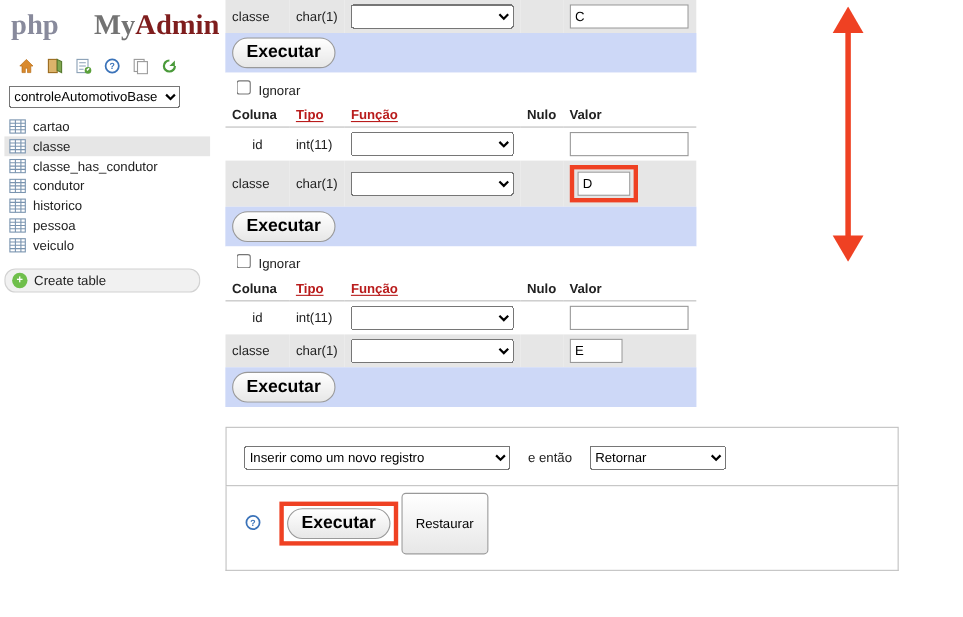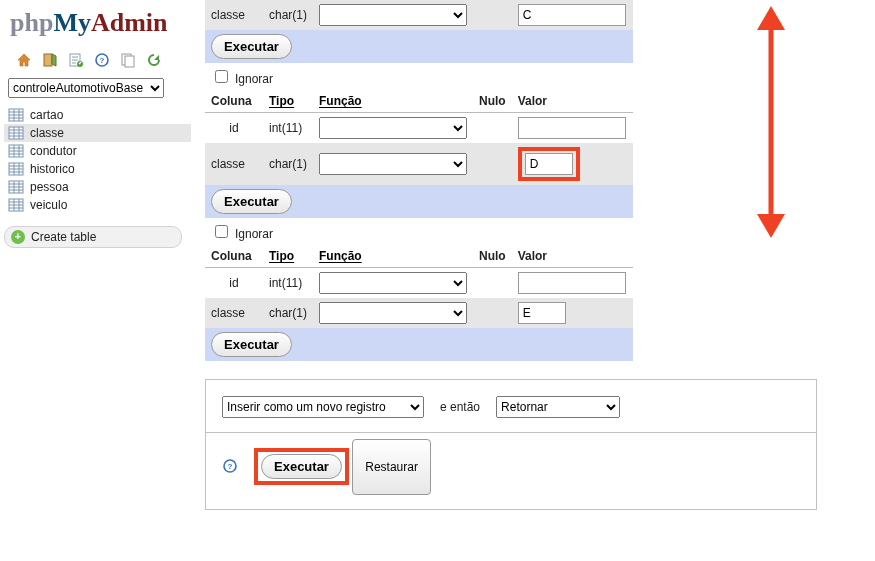--- a/index.html
+++ b/index.html
@@ -14,21 +14,21 @@
   .layout { display: flex; }
   .sidebar {
     width: 195px;
     padding: 6px 4px;
     flex: 0 0 195px;
     background: #fff;
   }
   .logo { padding: 4px 6px 10px 6px; }
   .logo-text { font-family: Georgia, serif; font-size: 26px; font-weight: bold; line-height: 1; }
   .logo-php { color: #888a9c; }
-  .logo-my  { color: #0c4a6e; }
+  .logo-my  { color: #737373; margin-left: 32px; }
   .logo-admin { color: #7f1d1d; }
   .toolbar { padding: 6px 4px 10px 12px; display: flex; gap: 10px; align-items: center; }
   .tool-ico { width: 16px; height: 16px; display: inline-flex; align-items: center; justify-content: center; }
   .db-select { width: 156px; margin: 0 16px 8px 4px; }
   .db-select select { width: 100%; font-size: 12px; height: 20px; }
   .table-list { list-style: none; margin: 0; padding: 0; }
   .table-list li { display: flex; align-items: center; gap: 6px; padding: 1px 2px 1px 4px; cursor: pointer; }
   .table-list li.selected { background: #e6e6e6; }
   .tbl-icon { width: 16px; height: 16px; display: inline-flex; align-items: center; justify-content: center; flex: 0 0 16px; }
   .create-row { display: flex; align-items: center; gap: 6px; margin-top: 12px; padding: 3px 6px; border: 1px solid #d2d2d2; background: #f1f1f1; border-radius: 10px; width: 178px; cursor: pointer; }
@@ -42,28 +42,28 @@
   .insert-table {
     border-collapse: collapse;
     width: 100%;
   }
   .insert-table tr.headrow th {
     text-align: left;
     font-weight: bold;
     padding: 4px 6px;
     border-bottom: 1px solid #bbb;
   }
-  .headrow .sortable { color: #000000; text-decoration: underline; text-underline-offset: 2px; cursor: pointer; }
+  .headrow .sortable { color: #b91c1c; text-decoration: underline; text-underline-offset: 2px; cursor: pointer; }
   .insert-table td { padding: 4px 6px; }
   .row-light { background: #fff; }
   .row-dark  { background: #e6e6e6; }
   .band-sep  { background: #dfe7fb; }
   .exec-bar  { background: #cdd8f7; text-align: left; padding: 8px; }
   .exec-btn {
-    border: 1px solid #999; border-radius: 999px; padding: 4px 12px; background: linear-gradient(#fff,#e7e7e7); font-weight: bold; cursor: pointer; font-size: 13px;
+    border: 1px solid #999; border-radius: 999px; padding: 4px 12px; background: linear-gradient(#fff,#e7e7e7); font-weight: bold; cursor: pointer; font-size: 16px;
   }
   .btn-flat {
     border: 1px solid #999; border-radius: 4px; padding: 20px 12px; background: linear-gradient(#fff,#e7e7e7); cursor: pointer; font-size: 12px;
   }
   select.func-sel { width: 148px; height: 22px; }
   input.val-in { width: 108px; height: 22px; border: 1px solid #999; padding: 2px 4px; font-size: 12px; }
   .ignore-row { padding: 4px 6px; }
   .ignore-row label { display: inline-flex; align-items: flex-end; gap: 4px; }
 
   .red-box { border: 4px solid #ef4123; padding: 2px 3px; display: inline-block; }
@@ -72,21 +72,21 @@
   .footer {
     margin-top: 18px;
     border: 1px solid #c1c1c1;
     padding: 16px 16px 14px 16px;
     display: flex;
     align-items: center;
     gap: 16px;
     width: 612px;
   }
   .footer select { height: 22px; font-size: 12px; }
-  .footer .ins-where { width: 202px; }
+  .footer .ins-where { width: 242px; }
   .footer .then-sel { width: 124px; }
   .help-icon { color: #2a6ea6; font-size: 14px; }
 
   
   .annot-arrow {
     position: absolute;
     right: 84px;
     top: 6px;
     width: 40px;
     height: 232px;
@@ -184,20 +184,33 @@
           <span class="tbl-icon">
             <svg width="16" height="14" viewBox="0 0 16 14">
               <rect x="1" y="1" width="14" height="12" fill="#fff" stroke="#7a94b0"></rect>
               <line x1="1" y1="4" x2="15" y2="4" stroke="#7a94b0"></line>
               <line x1="1" y1="7" x2="15" y2="7" stroke="#7a94b0"></line>
               <line x1="1" y1="10" x2="15" y2="10" stroke="#7a94b0"></line>
               <line x1="6" y1="1" x2="6" y2="13" stroke="#7a94b0"></line>
               <line x1="11" y1="1" x2="11" y2="13" stroke="#7a94b0"></line>
             </svg>
           </span>
+          <span>classe_has_condutor</span>
+        </li>
+        <li>
+          <span class="tbl-icon">
+            <svg width="16" height="14" viewBox="0 0 16 14">
+              <rect x="1" y="1" width="14" height="12" fill="#fff" stroke="#7a94b0"></rect>
+              <line x1="1" y1="4" x2="15" y2="4" stroke="#7a94b0"></line>
+              <line x1="1" y1="7" x2="15" y2="7" stroke="#7a94b0"></line>
+              <line x1="1" y1="10" x2="15" y2="10" stroke="#7a94b0"></line>
+              <line x1="6" y1="1" x2="6" y2="13" stroke="#7a94b0"></line>
+              <line x1="11" y1="1" x2="11" y2="13" stroke="#7a94b0"></line>
+            </svg>
+          </span>
           <span>condutor</span>
         </li>
         <li>
           <span class="tbl-icon">
             <svg width="16" height="14" viewBox="0 0 16 14">
               <rect x="1" y="1" width="14" height="12" fill="#fff" stroke="#7a94b0"></rect>
               <line x1="1" y1="4" x2="15" y2="4" stroke="#7a94b0"></line>
               <line x1="1" y1="7" x2="15" y2="7" stroke="#7a94b0"></line>
               <line x1="1" y1="10" x2="15" y2="10" stroke="#7a94b0"></line>
               <line x1="6" y1="1" x2="6" y2="13" stroke="#7a94b0"></line>

